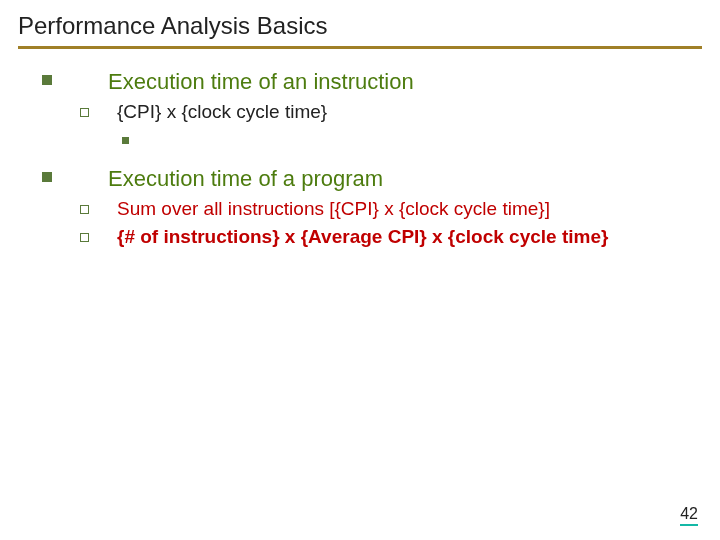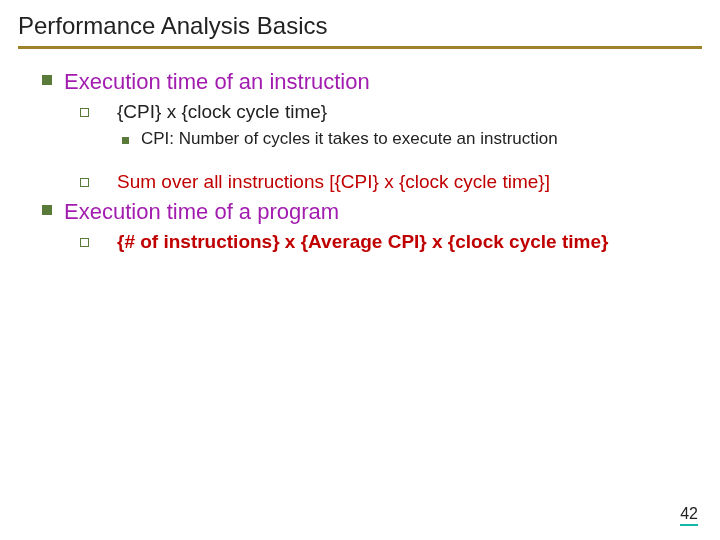--- a/index.html
+++ b/index.html
@@ -49,22 +49,23 @@
   }
   .sq-hollow {
     width: 9px;
     height: 9px;
     border: 1.5px solid #5a7a3a;
     background: transparent;
     margin-top: 7px;
   }
   .lvl1 {
     font-size: 22px;
-    color: #a21caf;
+    color: #4d7c0f;
     margin-left: 24px;
+    gap: 44px;
   }
   .lvl2 {
     font-size: 19px;
     color: #222;
     margin-left: 62px;
     gap: 16px;
   }
   .lvl3 {
     font-size: 17px;
     color: #222;
@@ -96,33 +97,32 @@
     <div>Execution time of an instruction</div>
   </div>
 
   <div class="bullet-row lvl2">
     <div class="sq sq-hollow"></div>
     <div>{CPI}  x  {clock cycle time}</div>
   </div>
 
   <div class="bullet-row lvl3">
     <div class="sq sq-solid-sm"></div>
-    <div>CPI: Number of cycles it takes to execute an instruction</div>
   </div>
 
   <div class="spacer"></div>
 
+  <div class="bullet-row lvl1">
+    <div class="sq sq-solid"></div>
+    <div>Execution time of a program</div>
+  </div>
+
   <div class="bullet-row lvl2">
     <div class="sq sq-hollow"></div>
     <div class="red">Sum over all instructions [{CPI}  x  {clock cycle time}]</div>
-  </div>
-
-  <div class="bullet-row lvl1">
-    <div class="sq sq-solid"></div>
-    <div>Execution time of a program</div>
   </div>
 
   <div class="bullet-row lvl2">
     <div class="sq sq-hollow"></div>
     <div class="red bold">{# of instructions}  x  {Average CPI}  x  {clock cycle time}</div>
   </div>
 
 </div>
 
 <div class="page-num">42</div>

